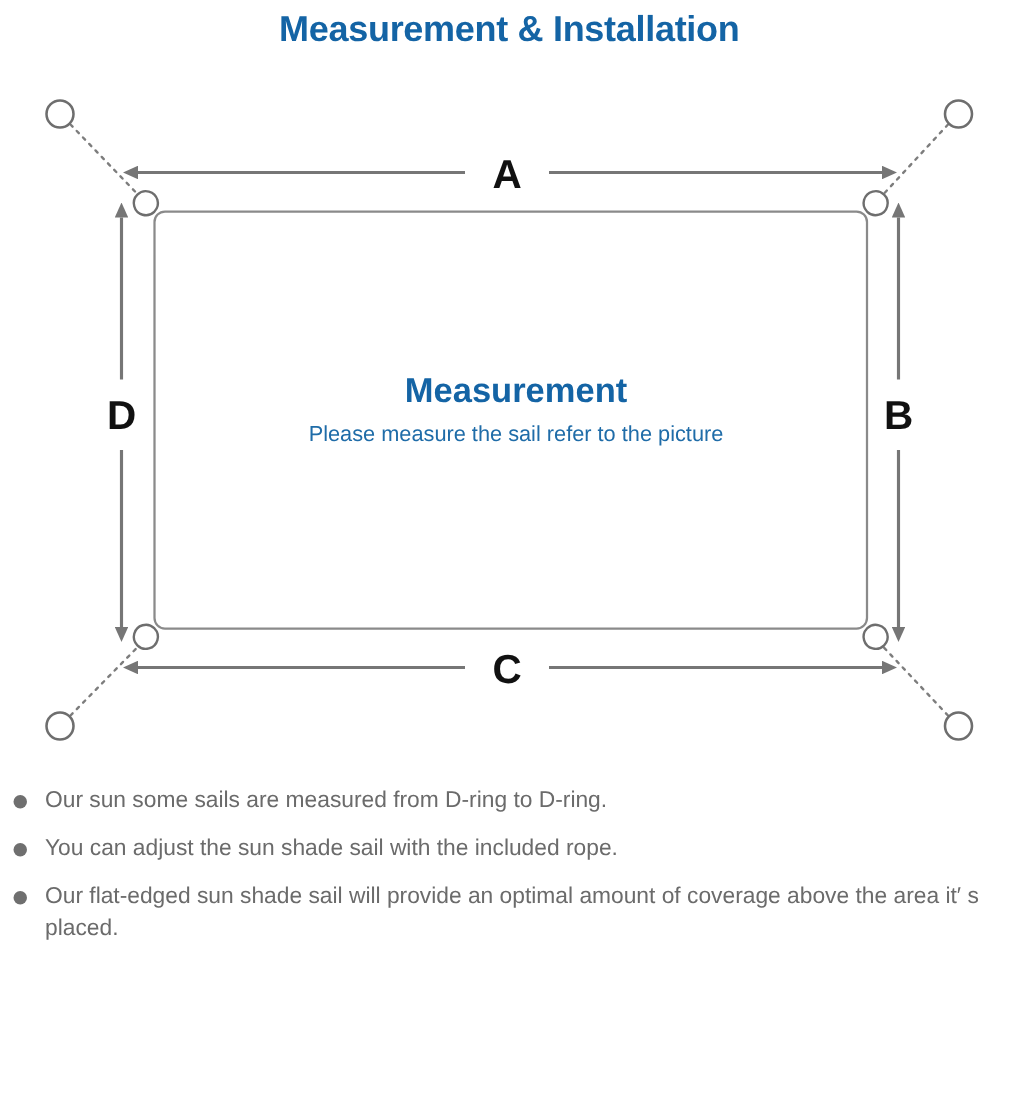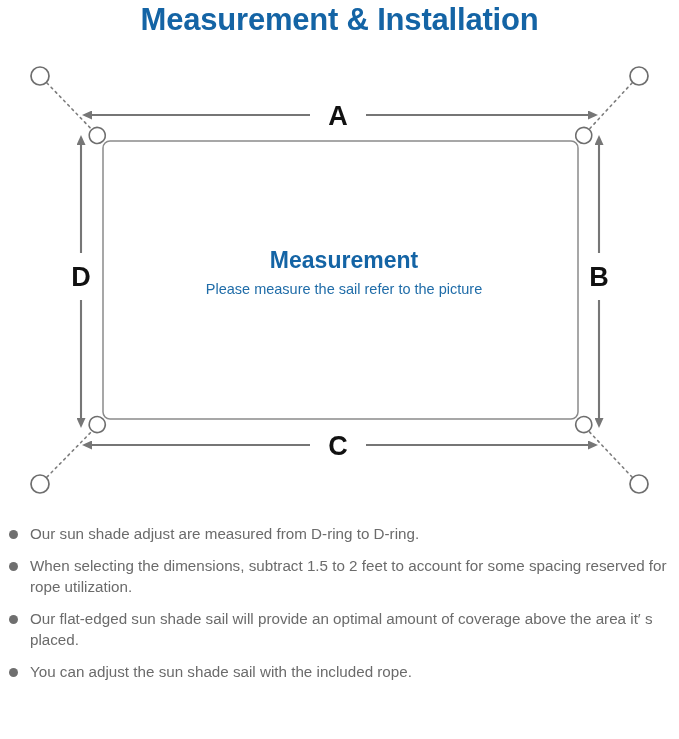--- a/index.html
+++ b/index.html
@@ -17,21 +17,21 @@
 
   
   .title {
     position: absolute;
     left: 0;
     top: 0;
     width: 679px;
     height: 44px;
     line-height: 40px;
     text-align: center;
-    font-size: 31px;
+    font-size: 24px;
     font-weight: bold;
     color: #1464a5;
     letter-spacing: -0.2px;
     white-space: nowrap;
   }
 
   
   .diagram {
     position: absolute;
     left: 0;
@@ -158,32 +158,28 @@
   <text class="sail-title" x="344" y="220" text-anchor="middle">Measurement</text>
   <text class="sail-sub" x="344" y="246" text-anchor="middle">Please measure the sail refer to the picture</text>
 
 </svg>
 </div>
 
 <div class="notes">
 
   <div class="note-row">
     <span class="note-bullet"></span>
-    <span class="note-text">Our sun shade adjust are measured from D-ring to D-ring.</span>
+    <span class="note-text">Our sun some sails are measured from D-ring to D-ring.</span>
   </div>
+
 
 
   <div class="note-row">
     <span class="note-bullet"></span>
-    <span class="note-text">When selecting the dimensions, subtract 1.5 to 2 feet to account for some spacing reserved for rope utilization.</span>
+    <span class="note-text">You can adjust the sun shade sail with the included rope.</span>
   </div>
 
   <div class="note-row">
     <span class="note-bullet"></span>
     <span class="note-text">Our flat-edged sun shade sail will provide an optimal amount of coverage above the area it′ s placed.</span>
   </div>
 
-  <div class="note-row">
-    <span class="note-bullet"></span>
-    <span class="note-text">You can adjust the sun shade sail with the included rope.</span>
-  </div>
-
 </div>
 
 </body></html>

